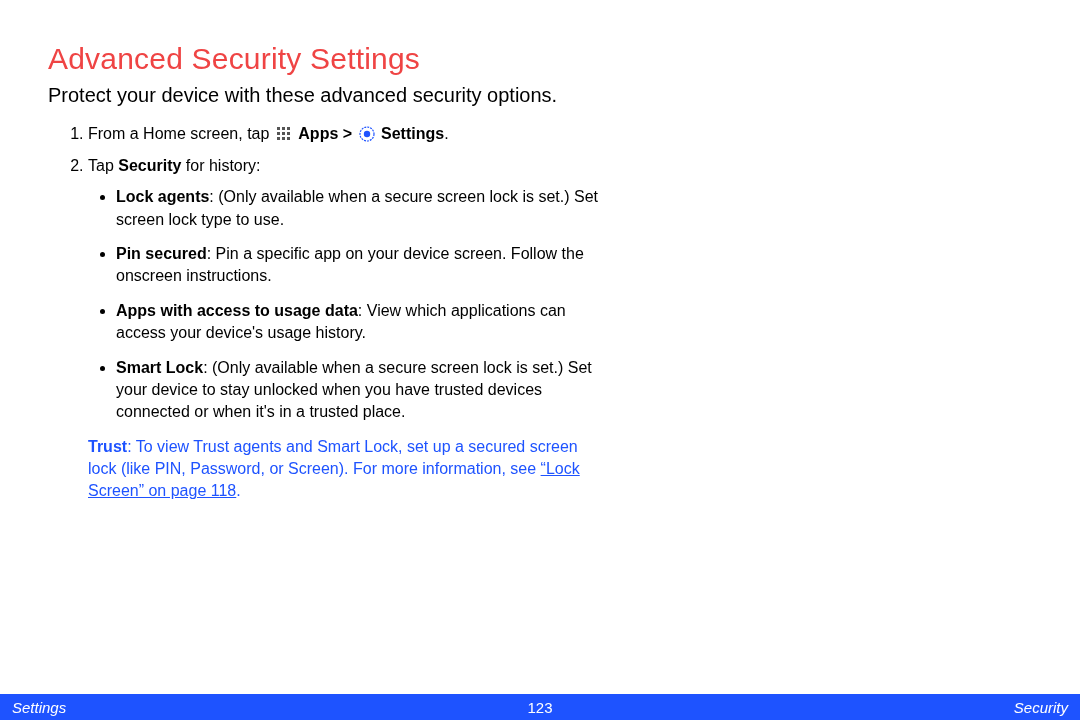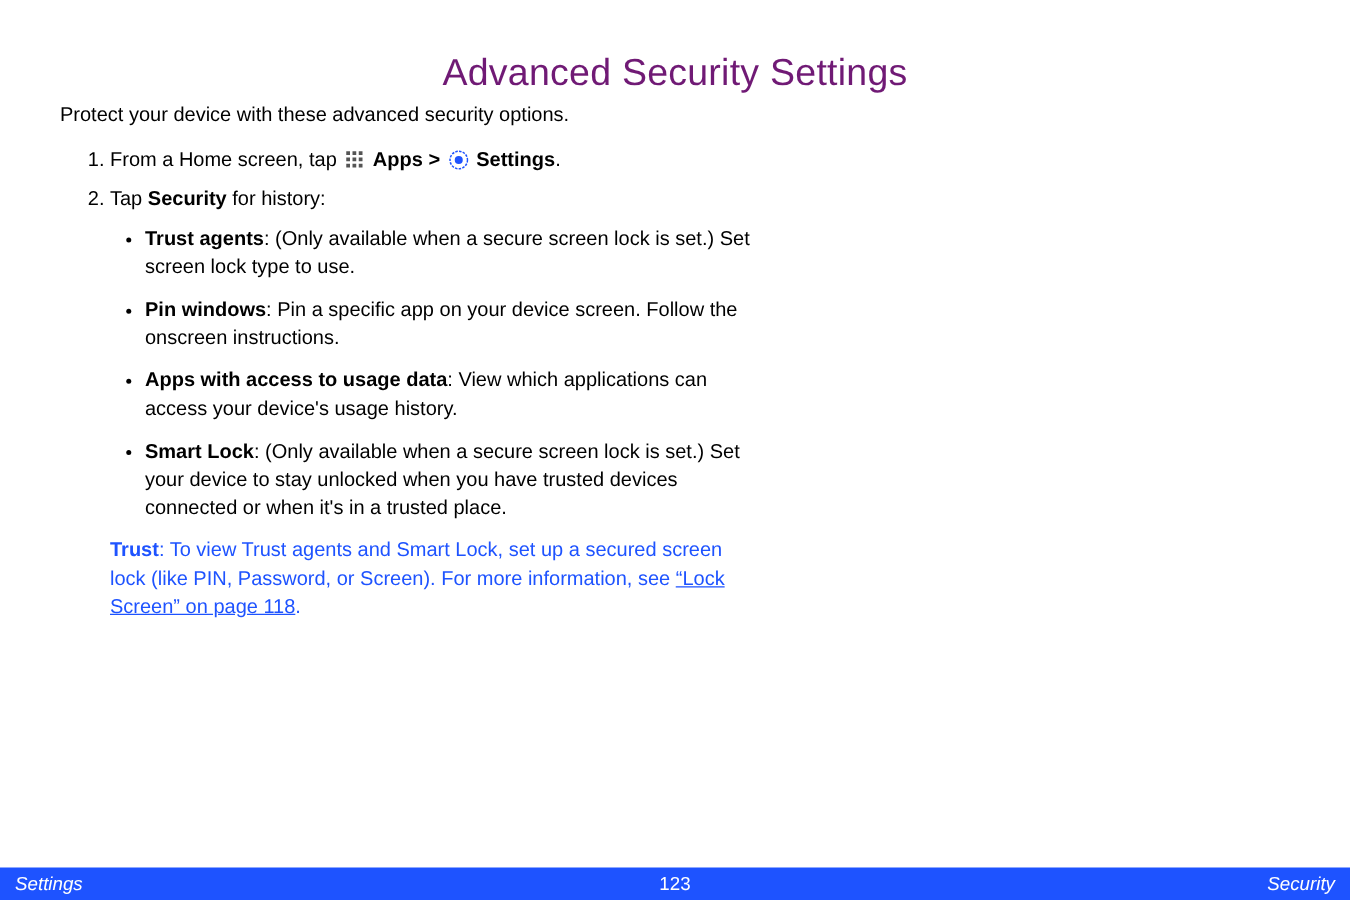--- a/index.html
+++ b/index.html
@@ -15,27 +15,26 @@
   }
   .page {
     box-sizing: border-box;
     padding: 42px 48px 0 48px;
     width: 100%;
     height: 100%;
   }
   h1.page-title {
     font-size: 30px;
     font-weight: 400;
-    color: #701a75;
+    color: #ef4444;
     margin: 0 0 6px 0;
     letter-spacing: 0.2px;
-    text-align: center;
   }
   .intro {
-    font-size: 16px;
+    font-size: 20px;
     line-height: 1.35;
     max-width: 520px;
     margin: 6px 0 14px 0;
   }
   ol.steps {
     margin: 0;
     padding-left: 40px;
     max-width: 520px;
   }
   ol.steps > li {
@@ -130,24 +129,24 @@
           <circle cx="8" cy="8" r="7" fill="none" stroke="#1e53ff" stroke-width="1.2" stroke-dasharray="2,1"></circle>
           <circle cx="8" cy="8" r="3.2" fill="#1e53ff"></circle>
         </svg>
       </span>
       <span class="bold">Settings</span><span>.</span>
     </li>
     <li>
       <span>Tap </span><span class="bold">Security</span><span> for history:</span>
       <ul class="options">
         <li>
-          <span class="bold">Trust agents</span><span>: (Only available when a secure screen lock is set.) Set screen lock type to use.</span>
+          <span class="bold">Lock agents</span><span>: (Only available when a secure screen lock is set.) Set screen lock type to use.</span>
         </li>
         <li>
-          <span class="bold">Pin windows</span><span>: Pin a specific app on your device screen. Follow the onscreen instructions.</span>
+          <span class="bold">Pin secured</span><span>: Pin a specific app on your device screen. Follow the onscreen instructions.</span>
         </li>
         <li>
           <span class="bold">Apps with access to usage data</span><span>: View which applications can access your device's usage history.</span>
         </li>
         <li>
           <span class="bold">Smart Lock</span><span>: (Only available when a secure screen lock is set.) Set your device to stay unlocked when you have trusted devices connected or when it's in a trusted place.</span>
         </li>
       </ul>
     </li>
   </ol>

